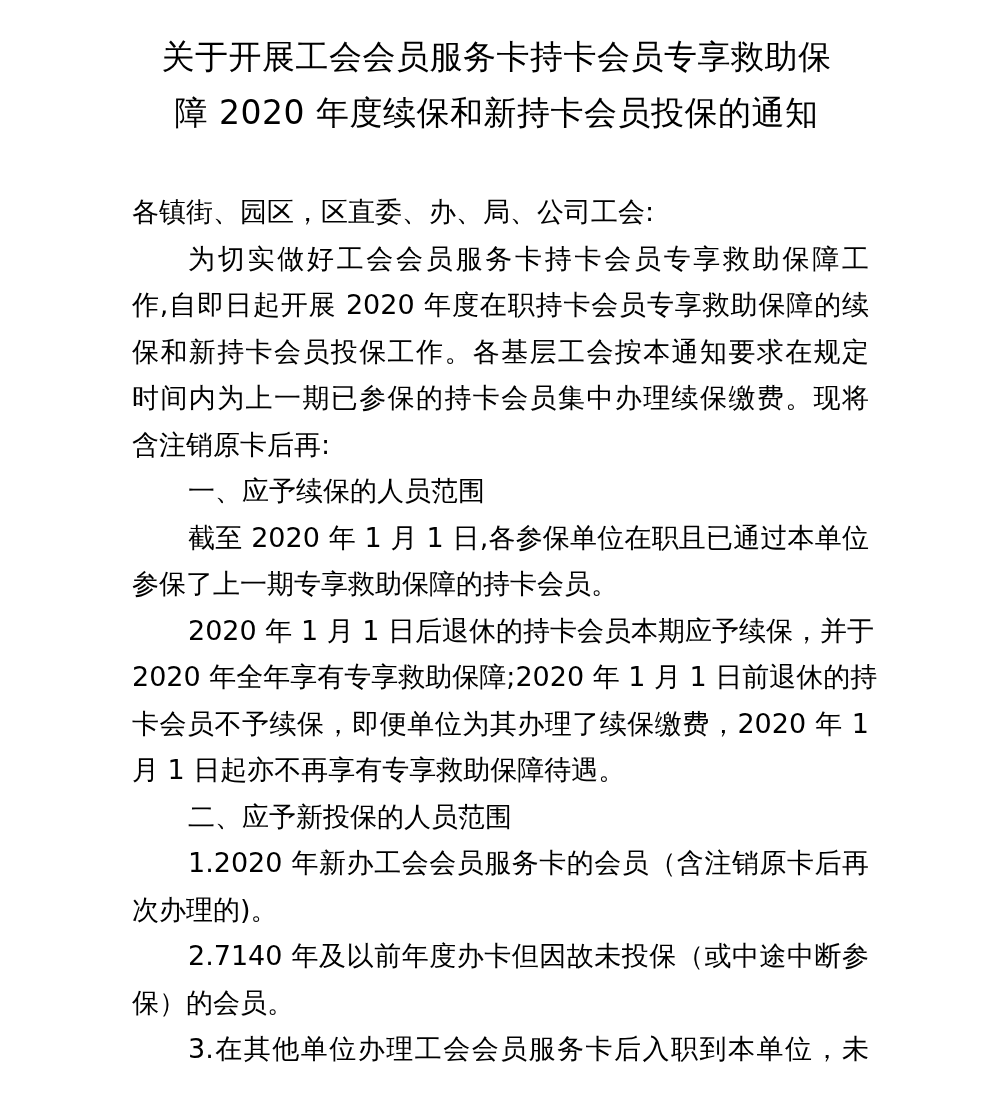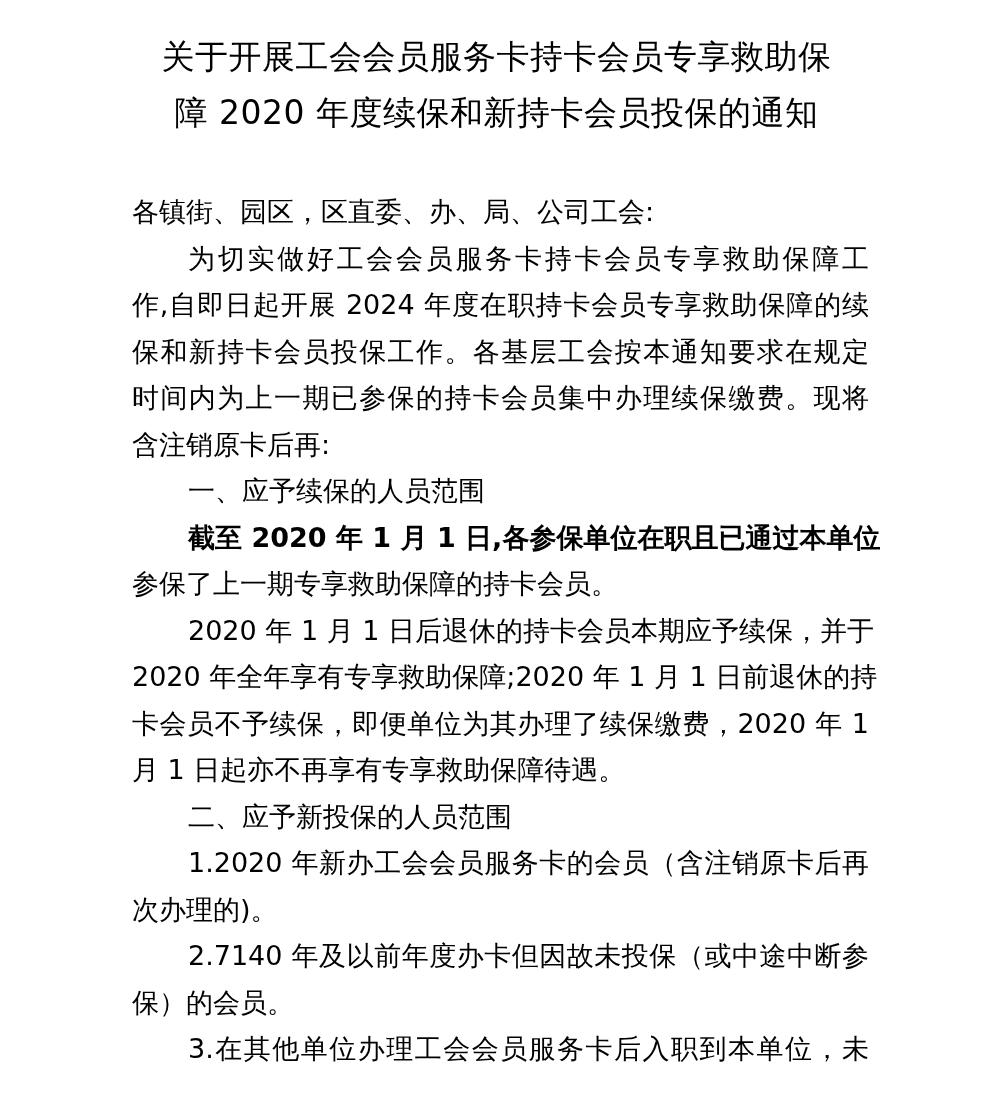--- a/index.html
+++ b/index.html
@@ -22,26 +22,26 @@
 </style>
 </head>
 <body>
 
 <div>
   <div class="title t1">关于开展工会会员服务卡持卡会员专享救助保</div>
   <div class="title t2">障 2020 年度续保和新持卡会员投保的通知</div>
   <div id="body-container">
       <div class="body-line last" style="top: 189px;">各镇街、园区，区直委、办、局、公司工会:</div>
       <div class="body-line indent" style="top: 235.5px;">为切实做好工会会员服务卡持卡会员专享救助保障工</div>
-      <div class="body-line" style="top: 282px;">作,自即日起开展 2024 年度在职持卡会员专享救助保障的续</div>
+      <div class="body-line" style="top: 282px;">作,自即日起开展 2020 年度在职持卡会员专享救助保障的续</div>
       <div class="body-line" style="top: 328.5px;">保和新持卡会员投保工作。各基层工会按本通知要求在规定</div>
       <div class="body-line" style="top: 375px;">时间内为上一期已参保的持卡会员集中办理续保缴费。现将</div>
       <div class="body-line last" style="top: 421.5px;">含注销原卡后再:</div>
       <div class="body-line indent last" style="top: 468px;">一、应予续保的人员范围</div>
-      <div class="body-line indent" style="top: 514.5px; font-weight: bold;">截至 2020 年 1 月 1 日,各参保单位在职且已通过本单位</div>
+      <div class="body-line indent" style="top: 514.5px;">截至 2020 年 1 月 1 日,各参保单位在职且已通过本单位</div>
       <div class="body-line last" style="top: 561px;">参保了上一期专享救助保障的持卡会员。</div>
       <div class="body-line indent" style="top: 607.5px;">2020 年 1 月 1 日后退休的持卡会员本期应予续保，并于</div>
       <div class="body-line" style="top: 654px;">2020 年全年享有专享救助保障;2020 年 1 月 1 日前退休的持</div>
       <div class="body-line" style="top: 700.5px;">卡会员不予续保，即便单位为其办理了续保缴费，2020 年 1</div>
       <div class="body-line last" style="top: 747px;">月 1 日起亦不再享有专享救助保障待遇。</div>
       <div class="body-line indent last" style="top: 793.5px;">二、应予新投保的人员范围</div>
       <div class="body-line indent" style="top: 840px;">1.2020 年新办工会会员服务卡的会员（含注销原卡后再</div>
       <div class="body-line last" style="top: 886.5px;">次办理的)。</div>
       <div class="body-line indent" style="top: 933px;">2.7140 年及以前年度办卡但因故未投保（或中途中断参</div>
       <div class="body-line last" style="top: 979.5px;">保）的会员。</div>

